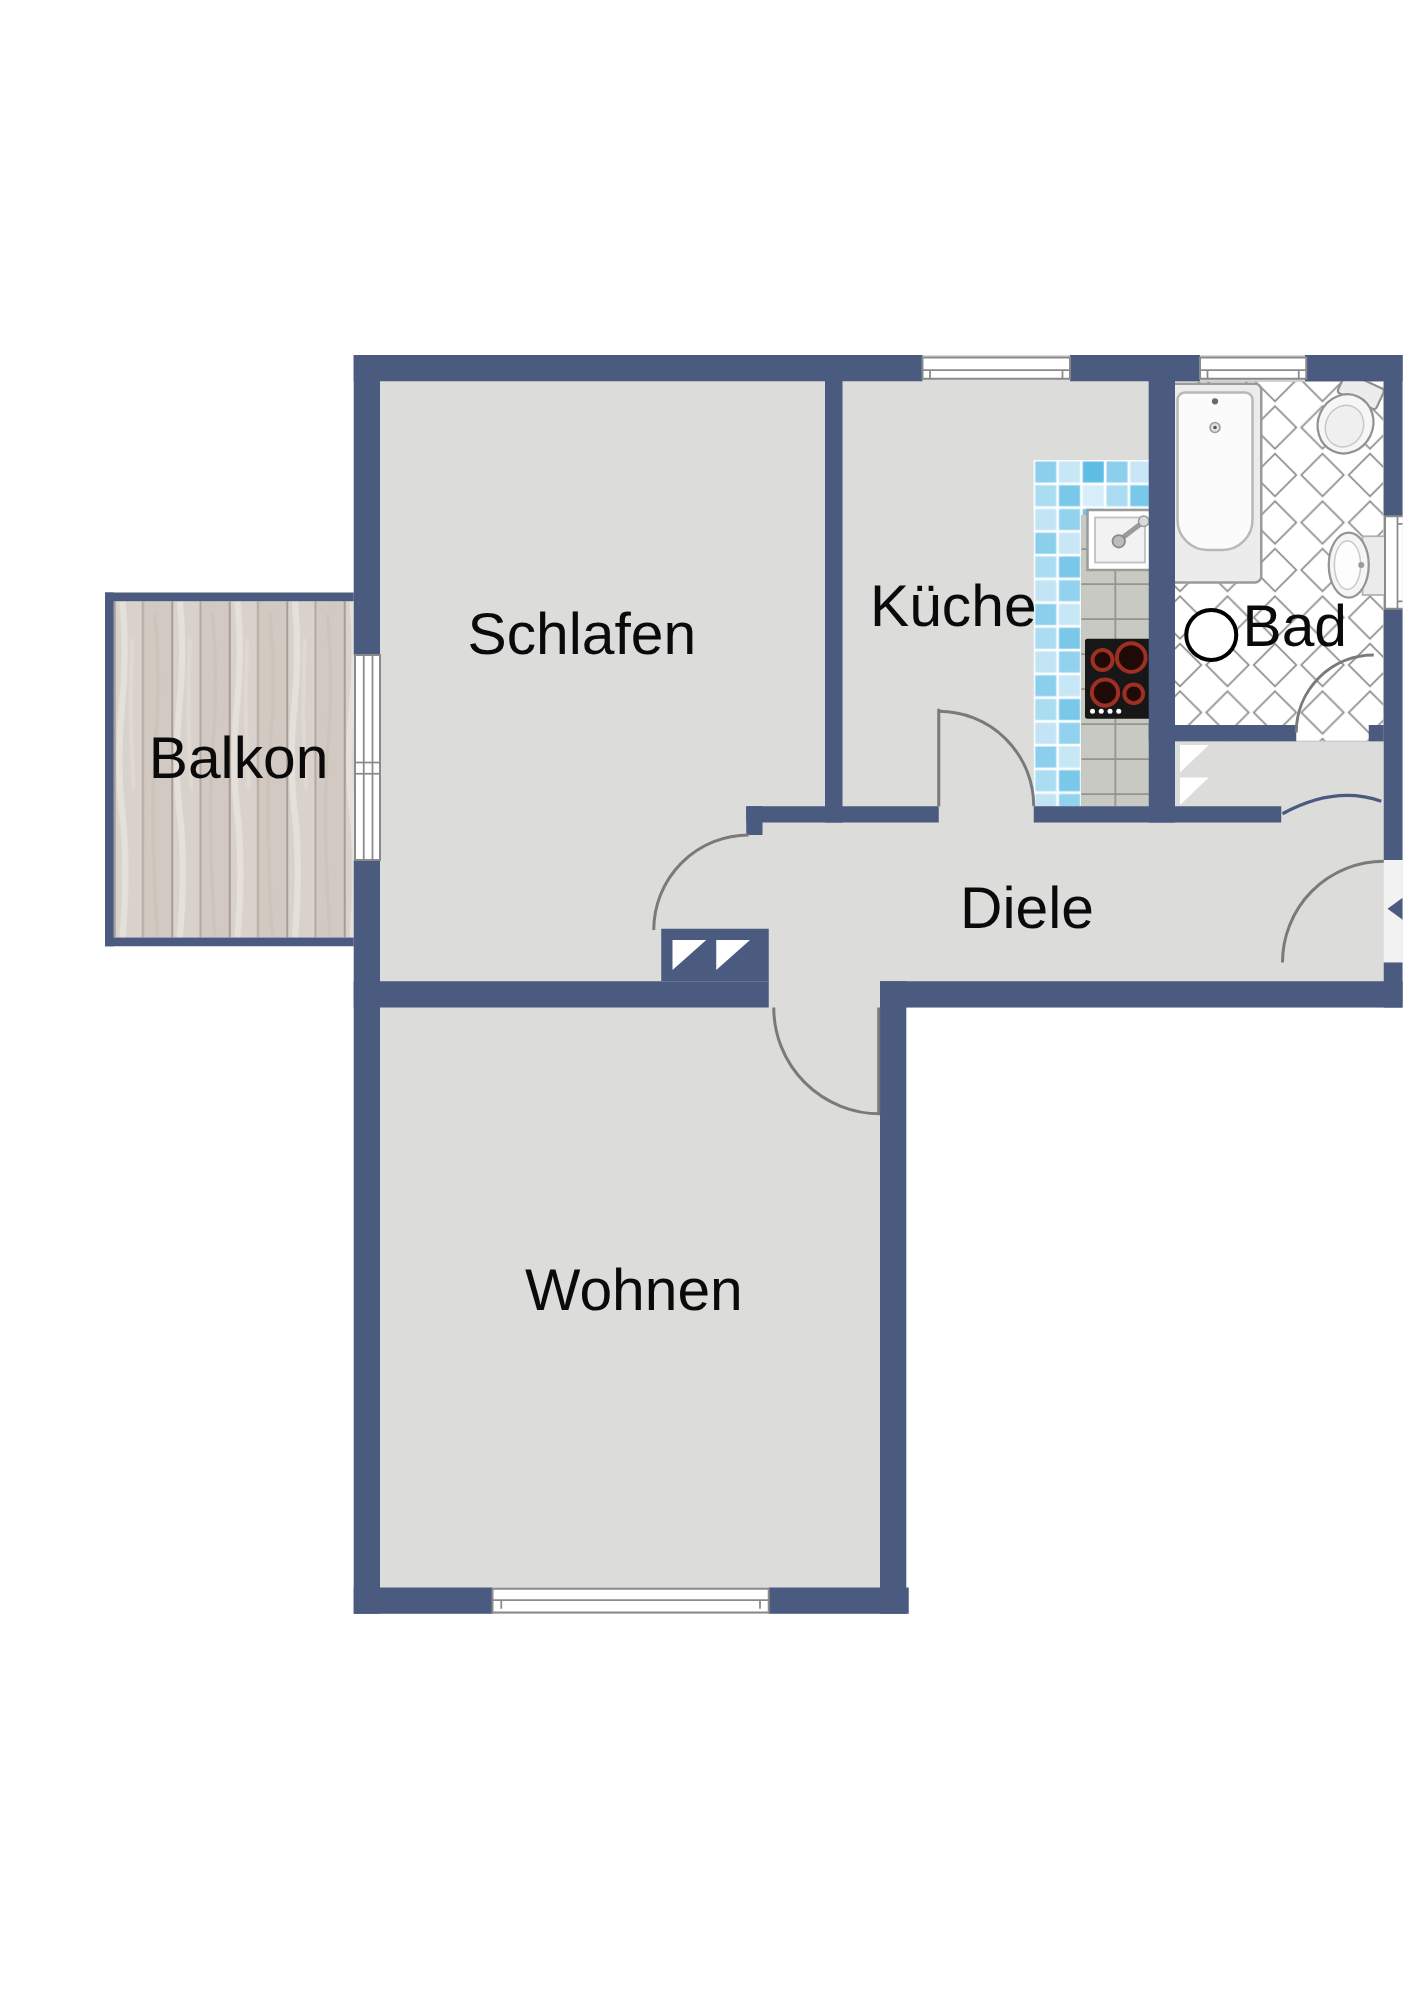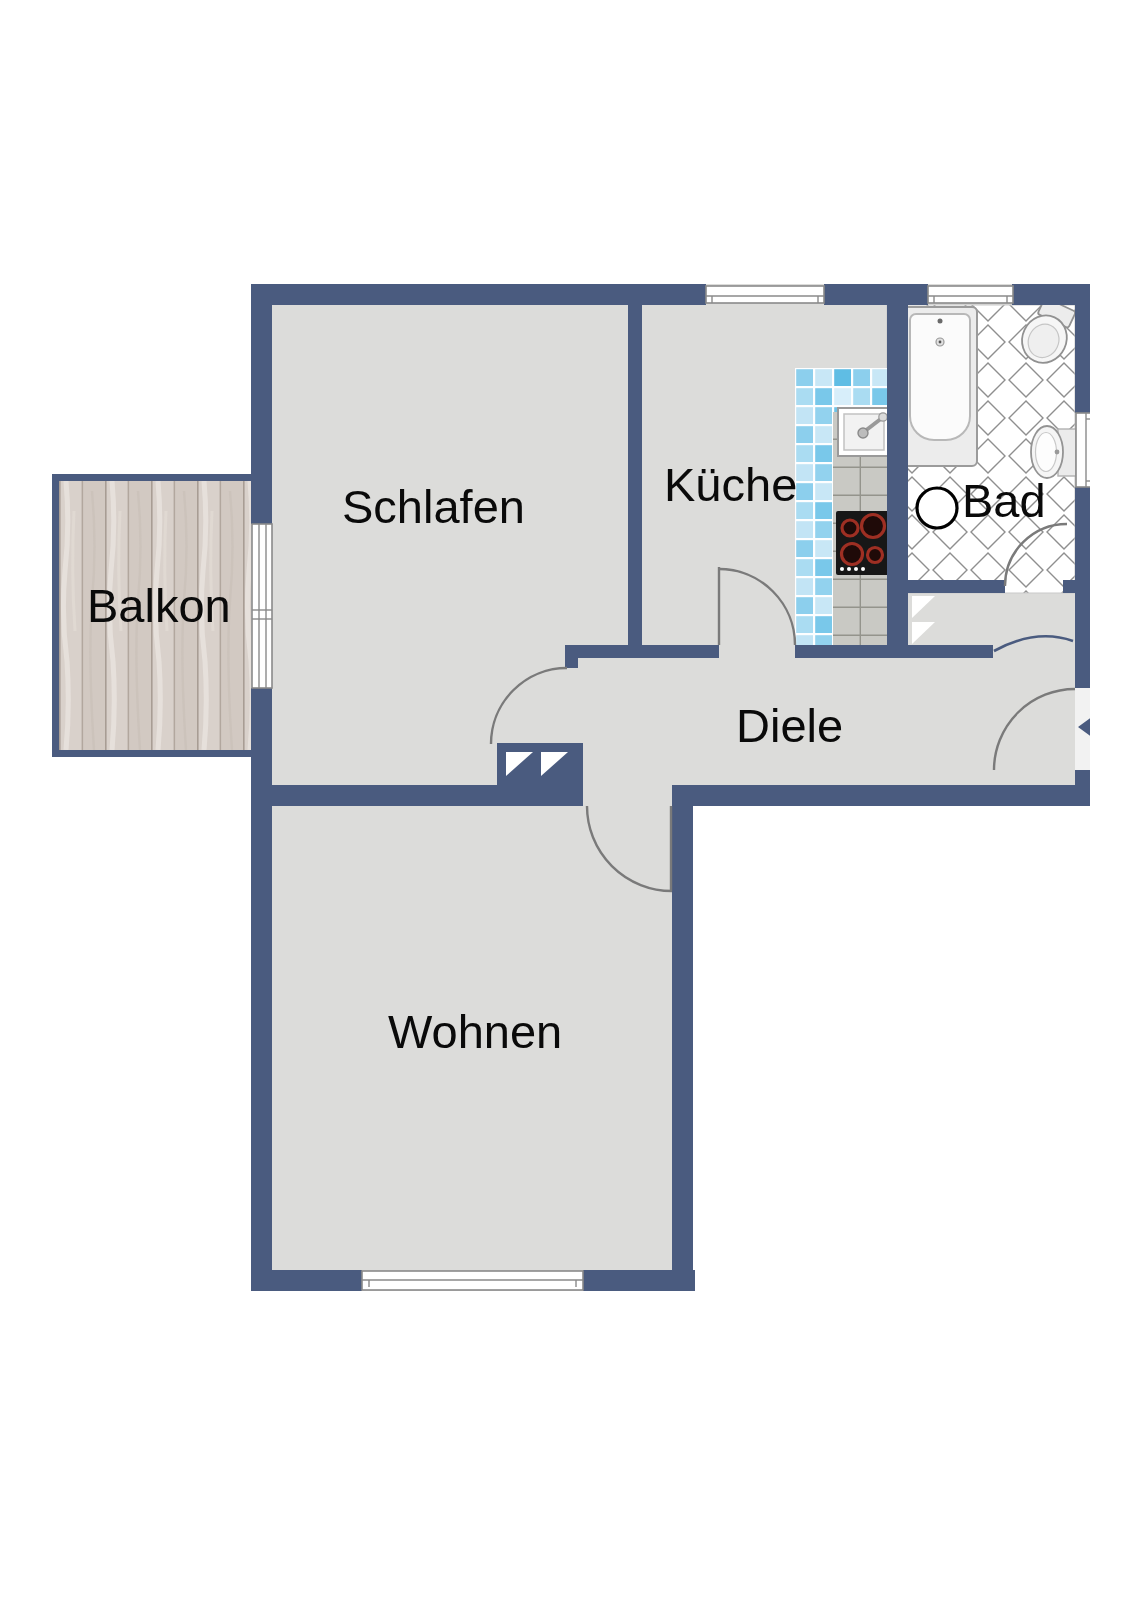--- a/index.html
+++ b/index.html
@@ -1,17 +1,17 @@
 <!DOCTYPE html>
 <html style="--wall: #4a5b7f; --floor: #dcdcda; --bath-tile-line: #8f8f8f; --door-arc: #7a7a7a; --label-text: #0a0a0a; --mosaic-blue: #7ac9ea; --counter-tile: #c9c9c4; --balcony-wood: #d9d1cb;"><head>
 <meta charset="utf-8">
 <style>
   html,body{margin:0;padding:0;background:#ffffff;}
   #stage{position:relative;width:1090px;height:1600px;background:#fff;overflow:hidden;
-         font-family:"Liberation Sans", sans-serif;}
+         font-family:"Liberation Sans", sans-serif;padding-left:32px;}
   svg{display:block;}
   text.room-label{font-family:"Liberation Sans", sans-serif;font-size:47px;fill:var(--label-text,#0a0a0a);}
   .wall{fill:var(--wall,#4a5b7f);}
   .floor{fill:var(--floor,#dcdcda);}
   .arc{stroke:var(--door-arc,#7a7a7a);stroke-width:2.4;fill:none;}
   .winframe{fill:#ffffff;stroke:#8a8a8a;stroke-width:1.6;}
   .winline{stroke:#8a8a8a;stroke-width:1.4;fill:none;}
 </style>
 </head>
 <body>

